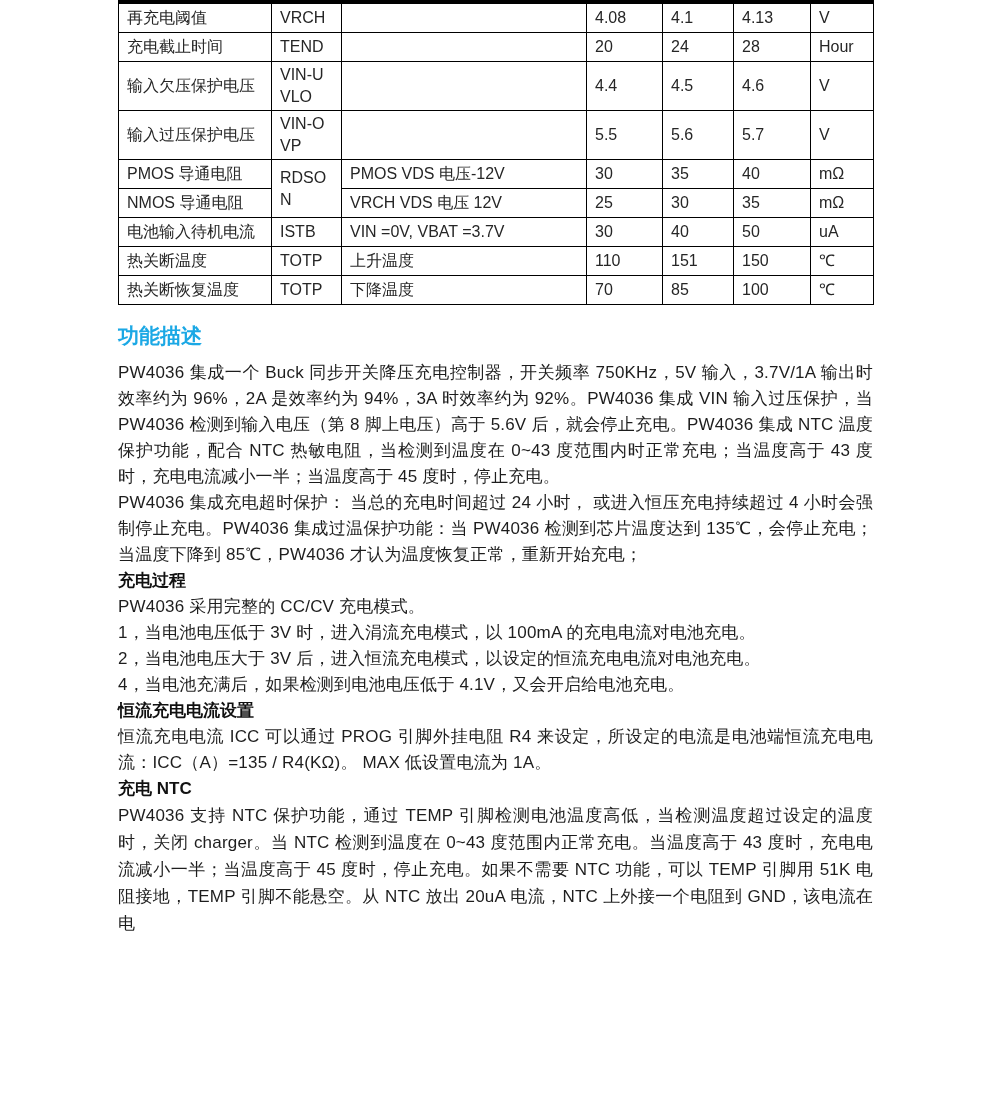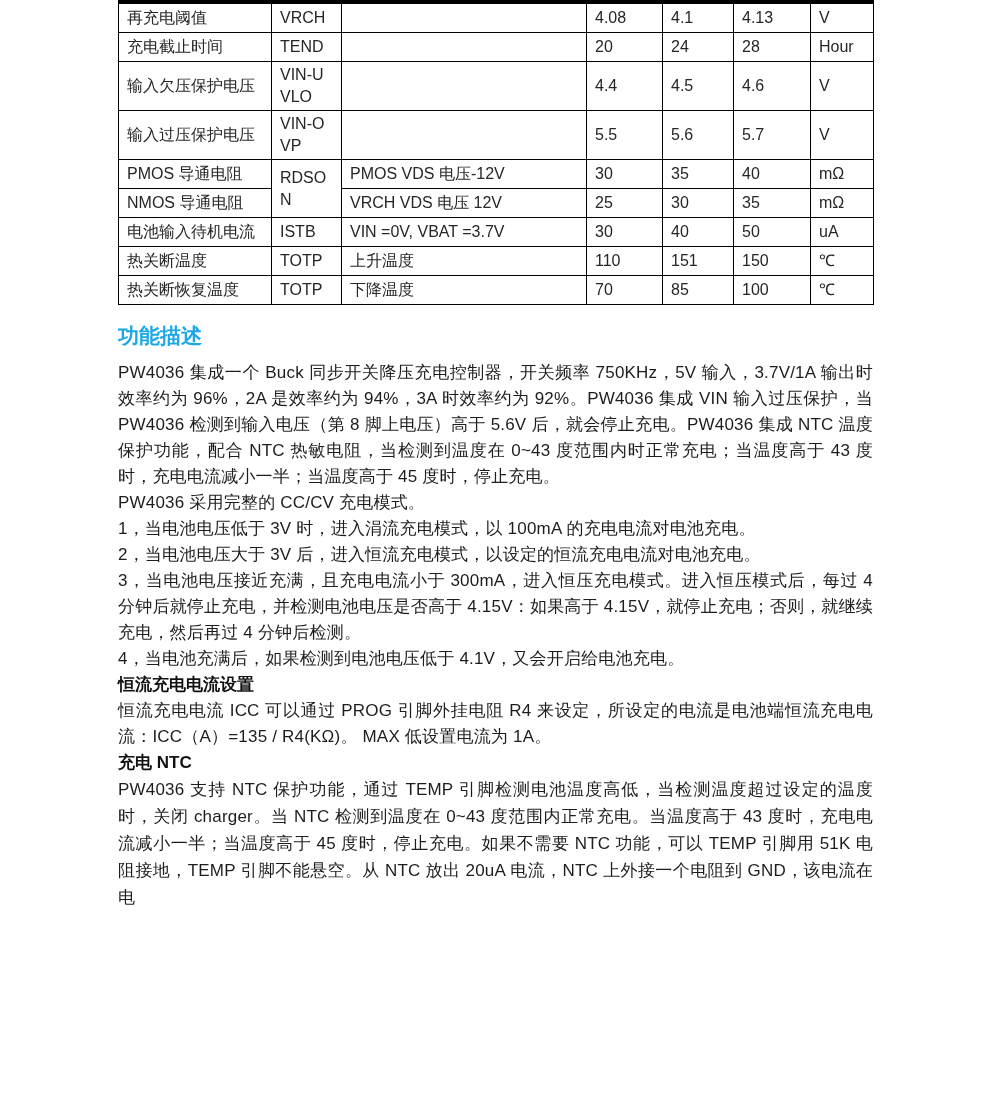--- a/index.html
+++ b/index.html
@@ -164,25 +164,26 @@
           <td class="col4">85</td>
           <td class="col5">100</td>
           <td class="col6">℃</td>
         </tr>
       </tbody>
   </table>
 
   <h2 class="sec-title" id="sec-title" style="color: rgb(27, 168, 229);">功能描述</h2>
 
   <p class="body">PW4036 集成一个 Buck 同步开关降压充电控制器，开关频率 750KHz，5V 输入，3.7V/1A 输出时效率约为 96%，2A 是效率约为 94%，3A 时效率约为 92%。PW4036 集成 VIN 输入过压保护，当 PW4036 检测到输入电压（第 8 脚上电压）高于 5.6V 后，就会停止充电。PW4036 集成 NTC 温度保护功能，配合 NTC 热敏电阻，当检测到温度在 0~43 度范围内时正常充电；当温度高于 43 度时，充电电流减小一半；当温度高于 45 度时，停止充电。</p>
+  <p class="body">PW4036 集成充电超时保护： 当总的充电时间超过 24 小时， 或进入恒压充电持续超过 4 小时会强制停止充电。PW4036 集成过温保护功能：当 PW4036 检测到芯片温度达到 135℃，会停止充电；当温度下降到 85℃，PW4036 才认为温度恢复正常，重新开始充电；</p>
 
+  <h3 class="sub mt-process">充电过程</h3>
   <p class="body">PW4036 采用完整的 CC/CV 充电模式。</p>
   <p class="body">1，当电池电压低于 3V 时，进入涓流充电模式，以 100mA 的充电电流对电池充电。</p>
   <p class="body">2，当电池电压大于 3V 后，进入恒流充电模式，以设定的恒流充电电流对电池充电。</p>
-  <p class="body">3，当电池电压接近充满，且充电电流小于 300mA，进入恒压充电模式。进入恒压模式后，每过 4 分钟后就停止充电，并检测电池电压是否高于 4.15V：如果高于 4.15V，就停止充电；否则，就继续充电，然后再过 4 分钟后检测。</p>
   <p class="body">4，当电池充满后，如果检测到电池电压低于 4.1V，又会开启给电池充电。</p>
 
   <h3 class="sub mt-icc">恒流充电电流设置</h3>
   <p class="body">恒流充电电流 ICC 可以通过 PROG 引脚外挂电阻 R4 来设定，所设定的电流是电池端恒流充电电流：ICC（A）=135 / R4(KΩ)。 MAX 低设置电流为 1A。</p>
 
   <h3 class="sub mt-ntc">充电 NTC</h3>
   <p class="body ntc">PW4036 支持 NTC 保护功能，通过 TEMP 引脚检测电池温度高低，当检测温度超过设定的温度时，关闭 charger。当 NTC 检测到温度在 0~43 度范围内正常充电。当温度高于 43 度时，充电电流减小一半；当温度高于 45 度时，停止充电。如果不需要 NTC 功能，可以 TEMP 引脚用 51K 电阻接地，TEMP 引脚不能悬空。从 NTC 放出 20uA 电流，NTC 上外接一个电阻到 GND，该电流在电</p>
 
 </div>
 

